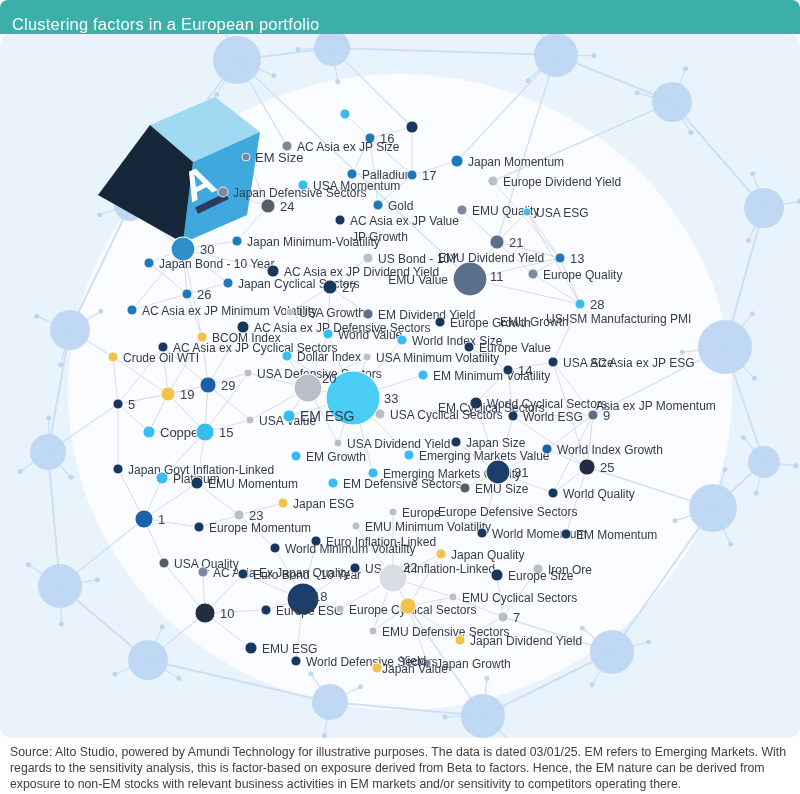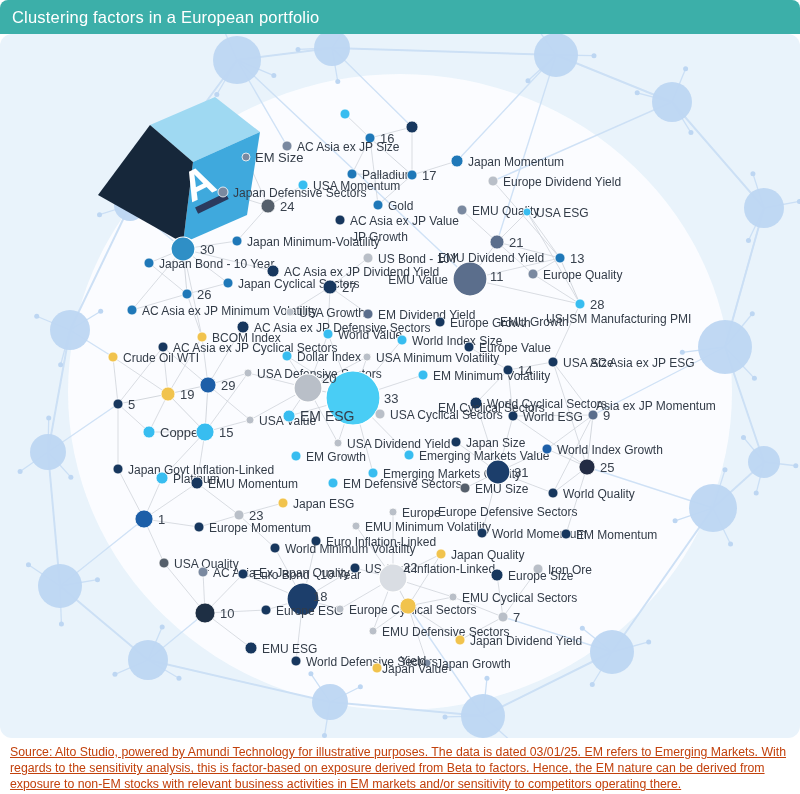--- a/index.html
+++ b/index.html
@@ -2,28 +2,28 @@
 <html><head>
 <meta charset="utf-8">
 <style>
   html,body{margin:0;padding:0;background:#ffffff;font-family:"Liberation Sans",sans-serif;}
   #app{position:relative;width:800px;height:794px;overflow:hidden;background:#ffffff;}
   #hdr{position:absolute;top:0;left:0;width:800px;height:34px;z-index:3;
        border-radius:8px 8px 0 0;display:flex;align-items:center;}
   #hdr .title{color:#ffffff;font-size:16.5px;padding-left:12px;letter-spacing:.2px;}
   #graph{position:absolute;top:0;left:0;z-index:1;}
   #ftr{position:absolute;left:0;bottom:0;width:800px;height:56px;background:#ffffff;z-index:3;}
-  #ftr p{margin:6px 10px 0 10px;font-size:12.3px;line-height:1.32;color:#c2410c;text-decoration:underline;}
+  #ftr p{margin:6px 10px 0 10px;font-size:12.3px;line-height:1.32;color:#404040;}
   text{font-family:"Liberation Sans",sans-serif;}
 </style>
 </head>
 <body>
 
 <div id="app">
-  <div id="hdr" style="background: rgb(60, 175, 169);">
+  <div id="hdr" style="background: rgb(60, 175, 169); align-items: flex-end;">
     <span class="title">Clustering factors in a European portfolio</span>
   </div>
 
   <svg id="graph" width="800" height="794" viewBox="0 0 800 794">
       <rect x="0" y="34" width="800" height="704" rx="12" fill="#e9f3fb"></rect>
       <ellipse cx="400" cy="392" rx="332" ry="318" fill="#fcfdff" opacity="0.92"></ellipse>
       <line x1="237" y1="60" x2="332" y2="48" stroke="#cbdff5" stroke-width="2" opacity="0.95"></line>
       <line x1="332" y1="48" x2="556" y2="55" stroke="#cbdff5" stroke-width="2" opacity="0.95"></line>
       <line x1="556" y1="55" x2="672" y2="102" stroke="#cbdff5" stroke-width="2" opacity="0.95"></line>
       <line x1="672" y1="102" x2="764" y2="208" stroke="#cbdff5" stroke-width="2" opacity="0.95"></line>

